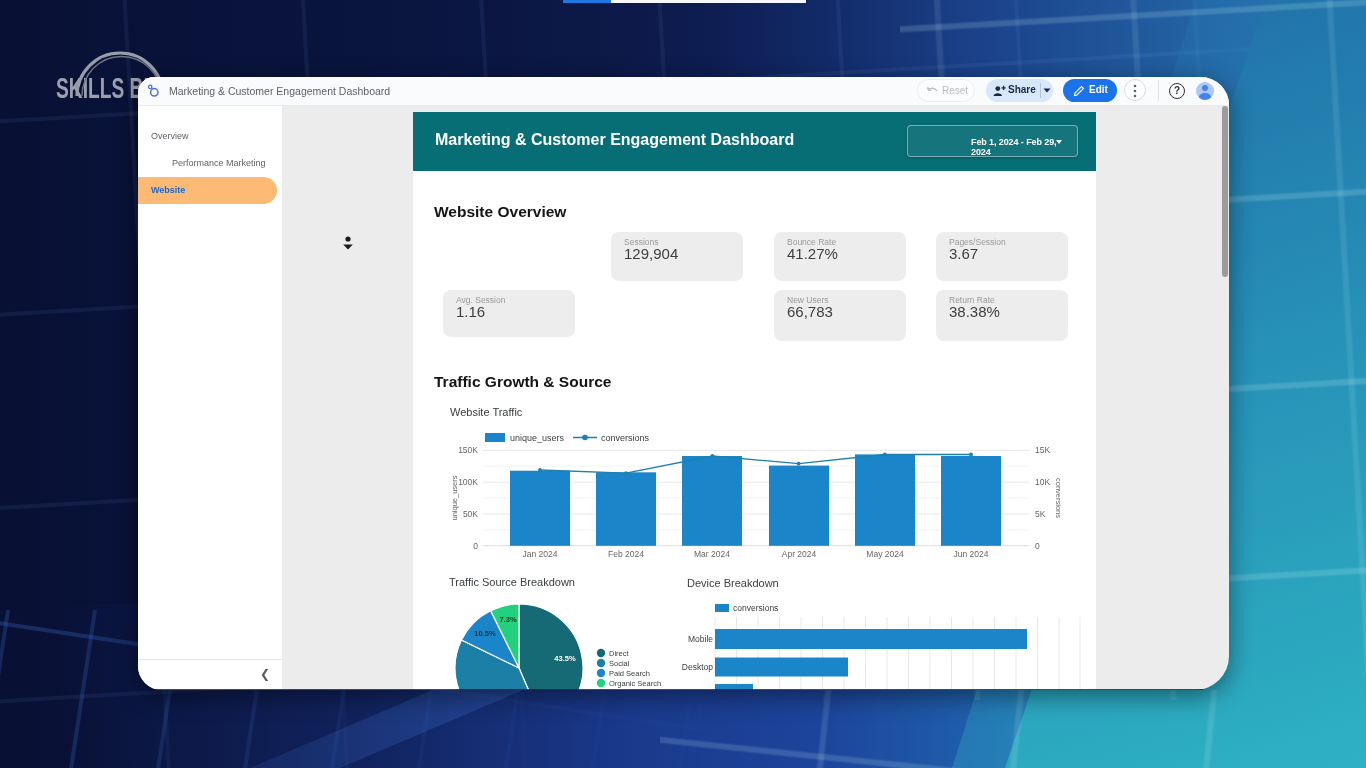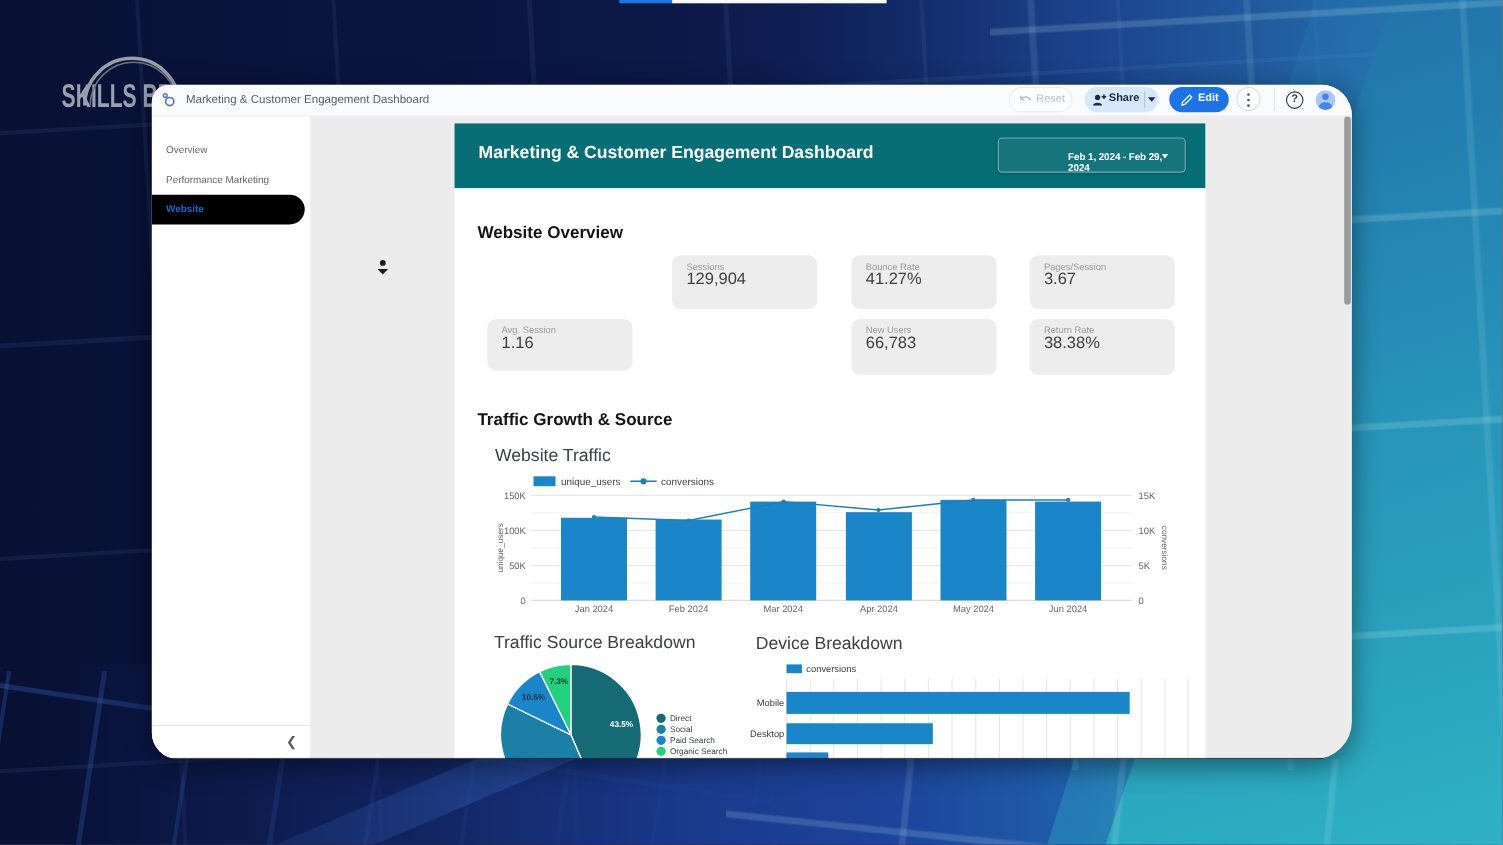--- a/index.html
+++ b/index.html
@@ -89,21 +89,21 @@
   #tbDiv { left:1020px; top:3px; width:1px; height:21px; background:#e2e3e6; }
   #helpC { left:1031px; top:5.5px; width:16px; height:16px; border-radius:50%; border:1.6px solid #2e3236;
      font-size:10px; color:#2e3236; text-align:center; line-height:13px; font-weight:bold; }
   #avatar { left:1058px; top:4.5px; width:18px; height:18px; border-radius:50%; background:#abc8f8; overflow:hidden; }
   #avatar .hd { position:absolute; left:6px; top:3.5px; width:6px; height:6px; border-radius:50%; background:#4683ee; }
   #avatar .bd { position:absolute; left:3px; top:11px; width:12px; height:8px; border-radius:50%; background:#4683ee; }
 
   
   #sidebar { left:0; top:29px; width:144px; height:584px; background:#ffffff; }
   .navitem { position:absolute; left:13px; font-size:9px; color:#5f6368; }
-  #pillSel { left:0; top:71px; width:139px; height:27px; background:#000000; border-radius:0 14px 14px 0; }
+  #pillSel { left:0; top:71px; width:139px; height:27px; background:#fdba74; border-radius:0 14px 14px 0; }
   #pillSel span { position:absolute; left:13px; top:8px; font-size:9px; color:#1967d2; font-weight:bold; }
   #sbFootLine { left:0; top:553px; width:144px; height:1px; background:#e8e8e8; }
   #sbChev { left:122px; top:561px; font-size:12px; color:#585b60; }
 
   
   #sbThumb { left:1084px; top:29px; width:5.5px; height:171px; background:#9b9b9b; border-radius:3px; }
 
   
   #scur { left:203px; top:158px; width:14px; height:16px; }
 
@@ -114,21 +114,21 @@
   #dateBox { left:494px; top:13px; width:171px; height:32px; background:#15747c; border:1px solid rgba(255,255,255,0.42);
      border-radius:4px; box-shadow:0 1px 3px rgba(0,0,0,0.18); }
   #dateBox .txt { position:absolute; left:17px; top:11px; font-size:9px; font-weight:bold; color:#fff; letter-spacing:-0.1px;padding-left:46px; }
   #dateBox .car { position:absolute; left:148px; top:14px; width:0; height:0; border-left:3.5px solid transparent;
      border-right:3.5px solid transparent; border-top:4px solid #fff; }
 
   .h2 { position:absolute; font-size:15.5px; font-weight:bold; color:#141414; }
   .card { position:absolute; width:132px; height:49px; background:#ededed; border-radius:8px; }
   .card .lb { position:absolute; left:13px; top:5px; font-size:8.5px; color:#9b9b9b; }
   .card .vl { position:absolute; left:13px; top:13px; font-size:15px; color:#3f3f3f; }
-  .ct { position:absolute; font-size:16px; color:#3c4043; }
+  .ct { position:absolute; font-size:11px; color:#3c4043; }
 </style>
 </head>
 <body>
   <div class="abs" id="bgMain"></div>
   <div class="abs" id="grid1"></div>
   <div class="abs" id="gridBL">
     <div class="g"></div>
   </div>
   <div class="abs" id="bgBottom"></div>
   <div class="abs" id="wedgePre"></div>
@@ -190,21 +190,21 @@
       <div class="abs" id="tbDiv"></div>
       <div class="abs" id="helpC">?</div>
       <div class="abs" id="avatar">
         <div class="hd"></div>
         <div class="bd"></div>
       </div>
     </div>
 
     <div class="abs" id="sidebar">
       <div class="navitem" style="top:25px;">Overview</div>
-      <div class="navitem" style="top:52px;">Performance Marketing</div>
+      <div class="navitem" style="top:52px;margin-left:21px;">Performance Marketing</div>
       <div class="abs" id="pillSel">
         <span>Website</span>
       </div>
       <div class="abs" id="sbFootLine"></div>
       <div class="abs" id="sbChev">❮</div>
     </div>
 
     <svg class="abs" id="scur" viewBox="0 0 14 16">
       <circle cx="7" cy="4" r="2.6" fill="#1b1b1b"></circle>
       <path d="M2.2 9.5 L11.8 9.5 L7 14.5 Z" fill="#1b1b1b"></path>

